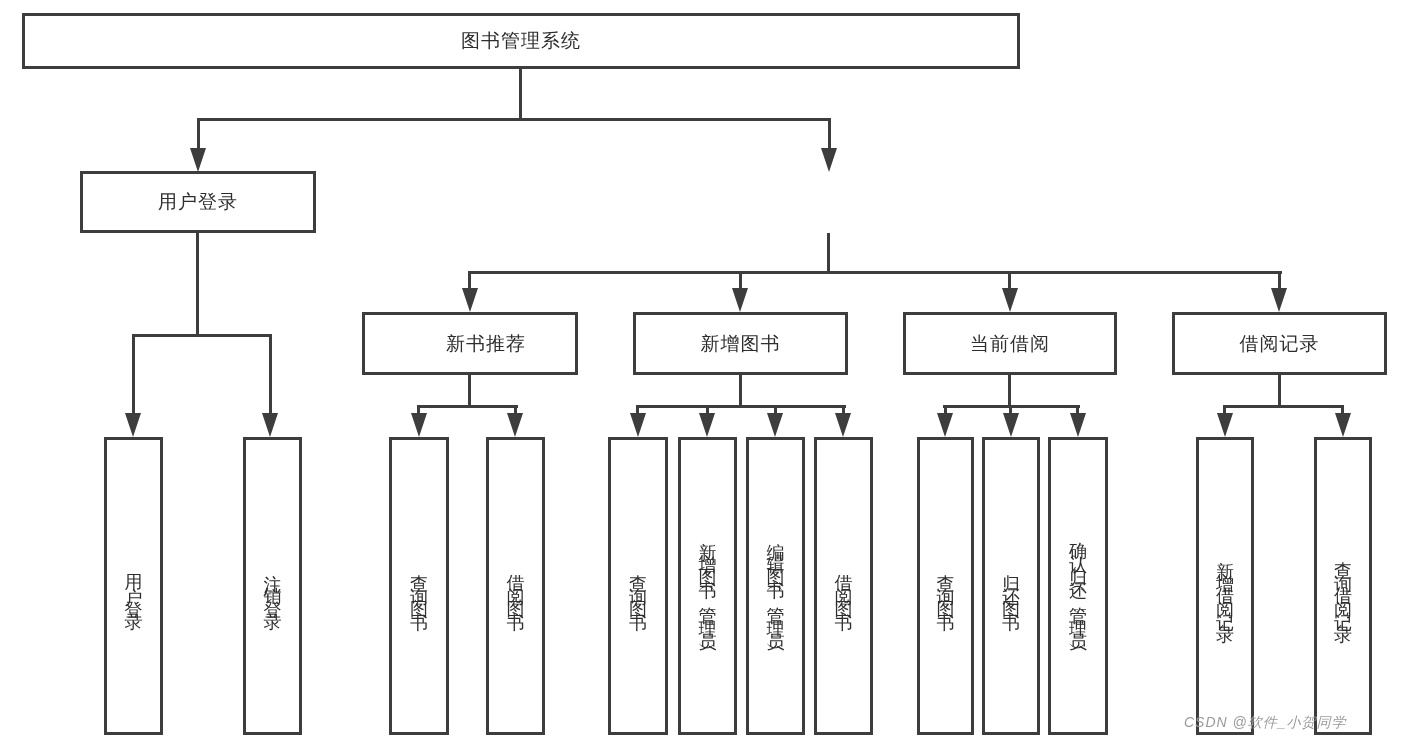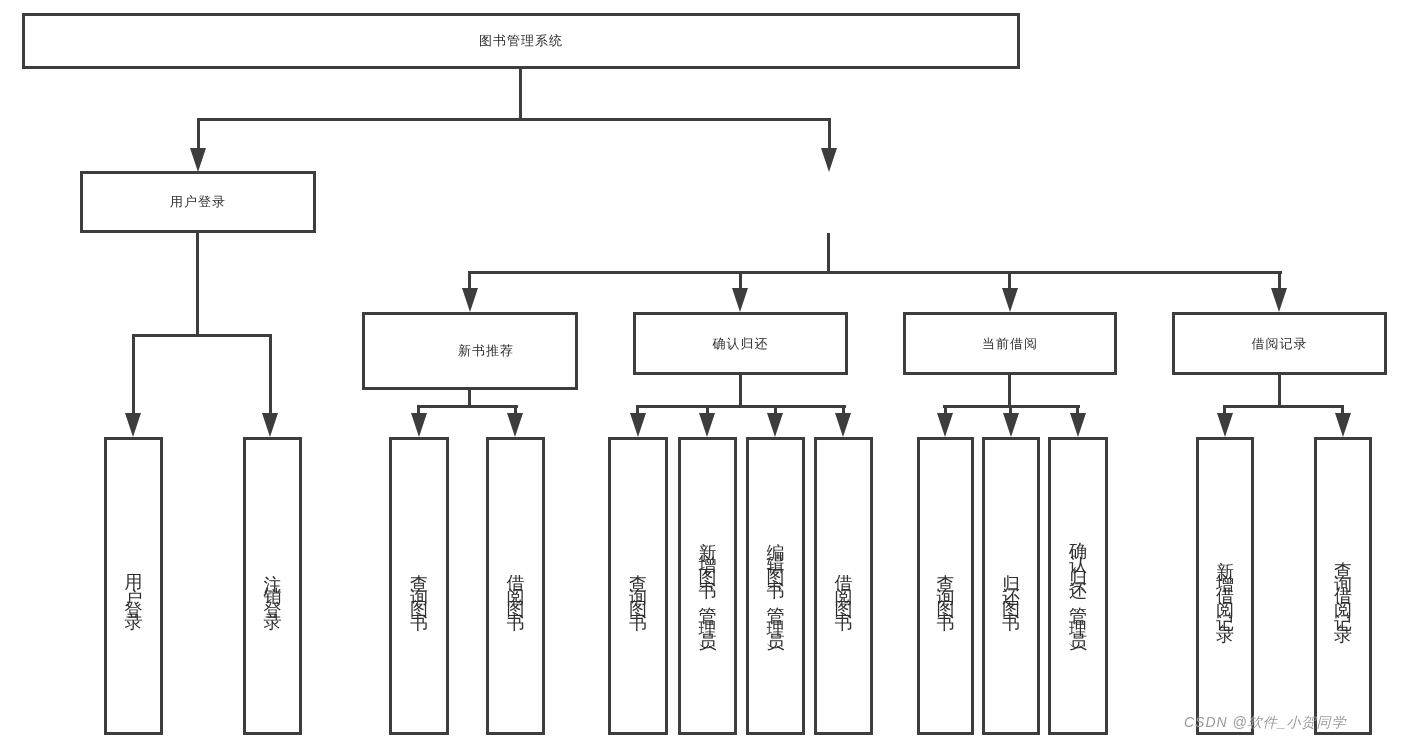--- a/index.html
+++ b/index.html
@@ -12,21 +12,21 @@
   }
   
   .node,.leaf{
     position:absolute;
     box-sizing:border-box;
     background:#ffffff;
     border:3px solid #3d3d3d;
     display:flex;align-items:center;justify-content:center;
     color:#2e2e2e;
   }
-  .node{font-size:13px;letter-spacing:1px;}
+  .node{font-size:19px;letter-spacing:1px;}
   .leaf{top:437px;height:298px;}
   .vtext{
     writing-mode:vertical-rl;
     text-orientation:upright;
     font-size:18px;
     letter-spacing:13px;
     line-height:1;
     white-space:nowrap;
   }
   
@@ -35,21 +35,21 @@
   .ah{
     position:absolute;width:0;height:0;
     border-left:8px solid transparent;
     border-right:8px solid transparent;
     border-top:24px solid #3d3d3d;
   }
   
   #n-root{left:22px;top:13px;width:998px;height:56px;}
   #n-user{left:80px;top:171px;width:236px;height:62px;}
   #n-mgmt{left:710px;top:171px;width:236px;height:62px;}
-  #n-rec{left:362px;top:312px;width:216px;height:78px;padding-left:32px;}
+  #n-rec{left:362px;top:312px;width:216px;height:63px;padding-left:32px;}
   #n-bor{left:633px;top:312px;width:215px;height:63px;}
   #n-cur{left:903px;top:312px;width:214px;height:63px;}
   #n-rcd{left:1172px;top:312px;width:215px;height:63px;}
   
   #l1{left:104px;width:59px;}
   #l2{left:243px;width:59px;}
   #l3{left:389px;width:60px;}
   #l4{left:486px;width:59px;}
   #l5{left:608px;width:60px;}
   #l6{left:678px;width:59px;}
@@ -196,21 +196,21 @@
   </div>
 
   <div class="node" id="n-user">
     <span>用户登录</span>
   </div>
 
   <div class="node" id="n-rec">
     <span>新书推荐</span>
   </div>
   <div class="node" id="n-bor">
-    <span>确认归还</span>
+    <span>新增图书</span>
   </div>
   <div class="node" id="n-rcd">
     <span>借阅记录</span>
   </div>
   <div class="node" id="n-cur">
     <span>当前借阅</span>
   </div>
 
   <div class="leaf" id="l1">
     <span class="vtext">用户登录</span>

